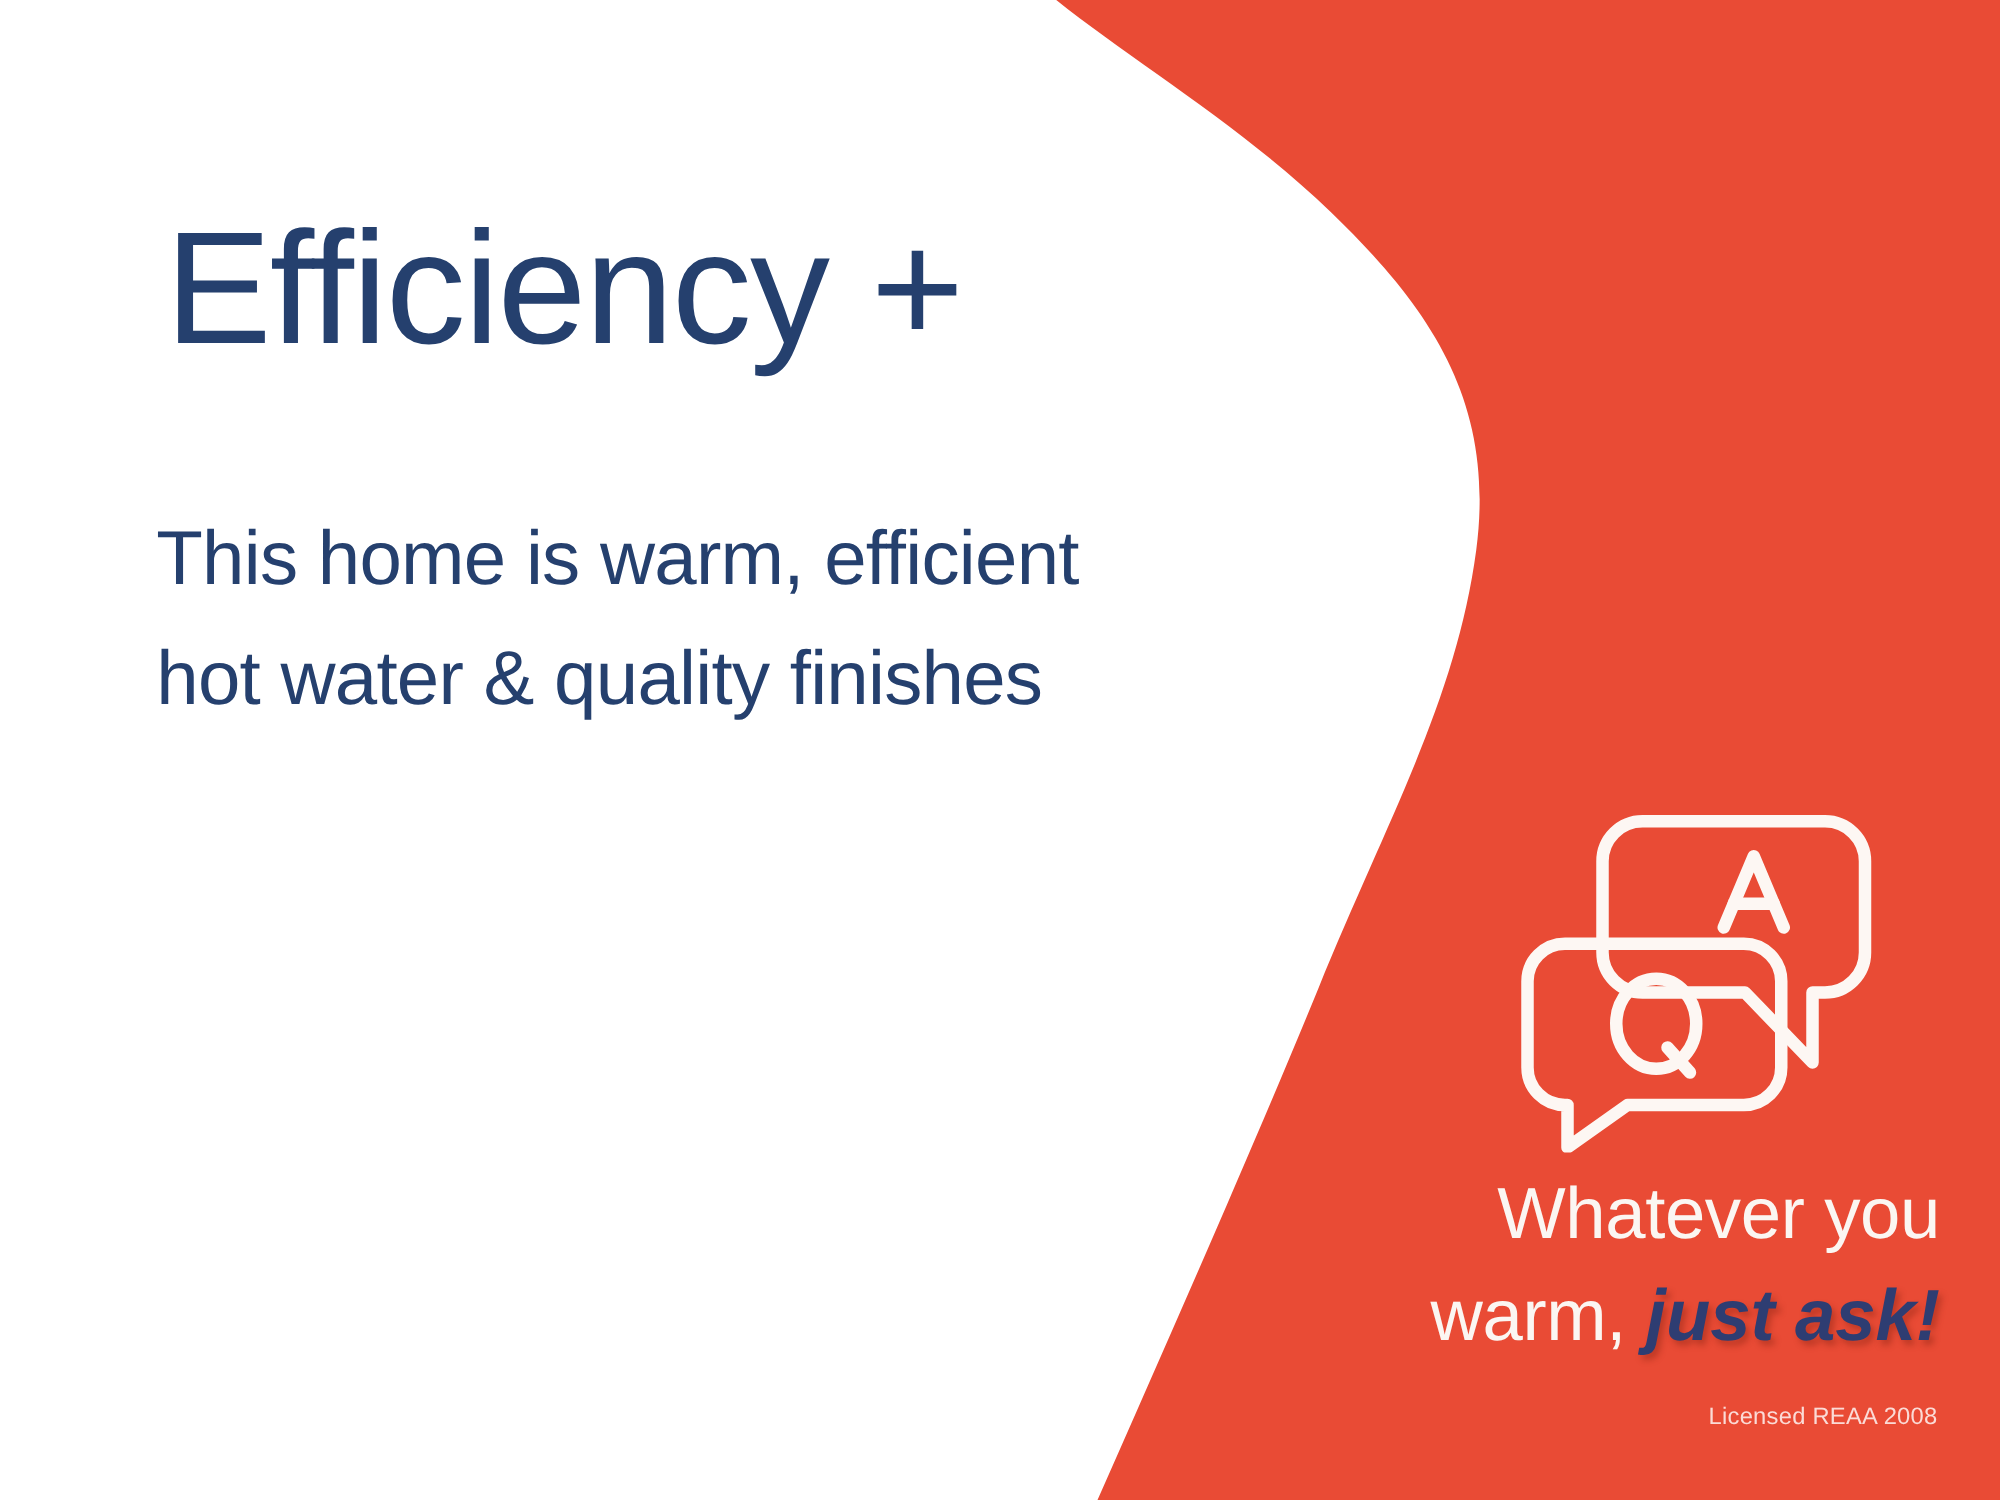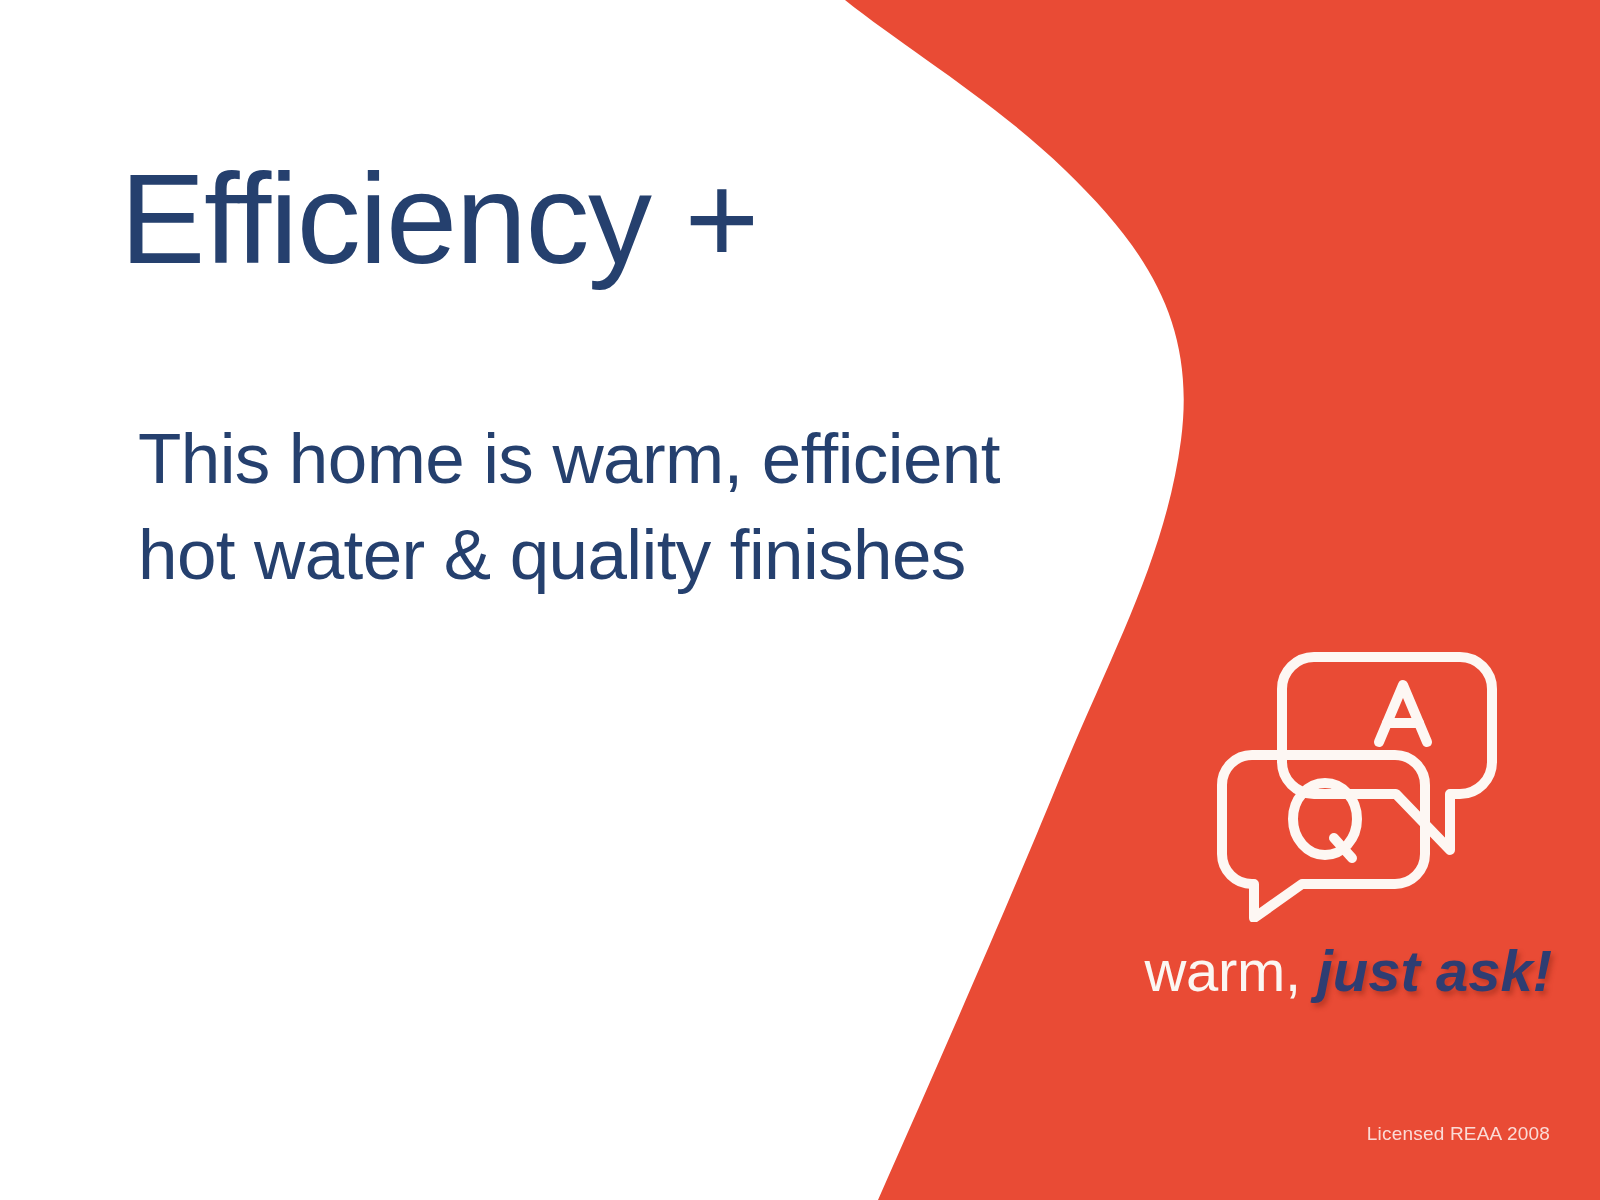--- a/index.html
+++ b/index.html
@@ -32,38 +32,38 @@
     left: 120px;
     top: 0;
     width: 820px;
     height: 1200px;
   }
 
   .headline {
     position: absolute;
     left: 0;
     top: 155px;
-    margin: 0;
+    margin: 12px;
     font-family: "Liberation Sans", sans-serif;
     font-size: 128px;
     line-height: 1.0;
     font-weight: 400;
     letter-spacing: -1.5px;
     color: #25406E;
     white-space: nowrap;
   }
 
   .body-copy {
     position: absolute;
     left: 2px;
     top: 395px;
     width: 830px;
-    margin: 16px;
-    font-family: "Liberation Sans", sans-serif;
-    font-size: 71px;
+    margin: 3px;
+    font-family: "Liberation Sans", sans-serif;
+    font-size: 61px;
     line-height: 96px;
     font-weight: 400;
     letter-spacing: -0.6px;
     color: #25406E;
   }
   .body-copy .ln { display: block; white-space: nowrap; }
 
   
   .right-panel {
     position: absolute;
@@ -190,20 +190,21 @@
 
           <g>
             <ellipse cx="115" cy="197" rx="32" ry="36"></ellipse>
             <path d="M 124 216 L 142 236"></path>
           </g>
         </g>
       </svg>
     </div>
 
     <div class="tagline">
+      <span class="tl-line">Whatever you</span>
       <span class="tl-line"><span>warm,</span>&nbsp;<span class="emph">just ask!</span></span>
     </div>
 
     <div class="licence">Licensed REAA 2008</div>
 
   </div>
 
 </div>
 
 </body></html>

